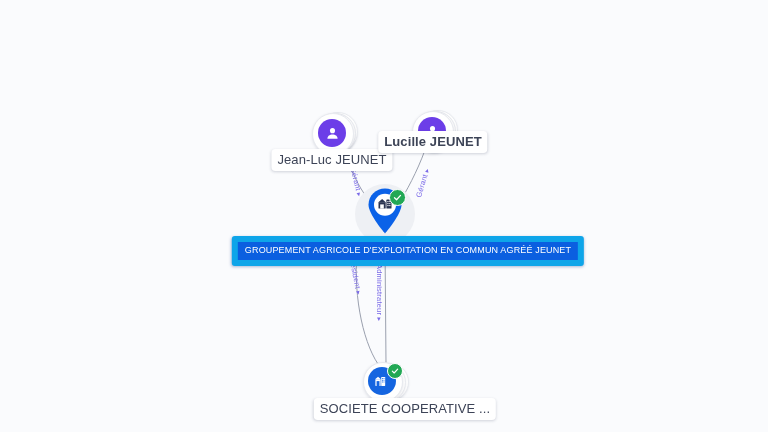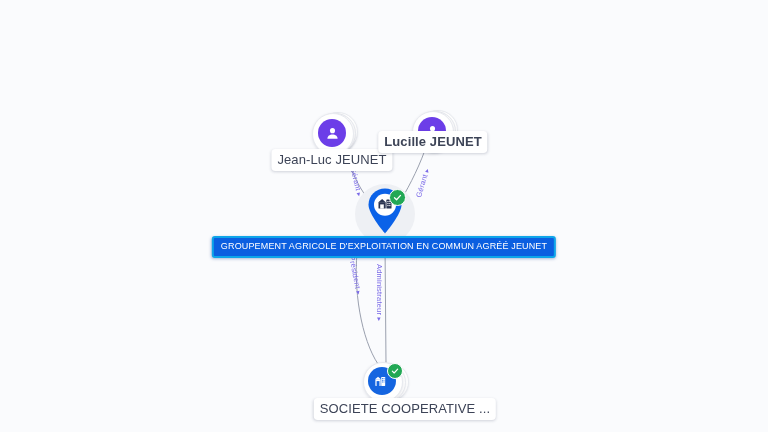--- a/index.html
+++ b/index.html
@@ -179,26 +179,27 @@
     line-height: 1;
     padding: 4px 6px 5px 6px;
     white-space: nowrap;
     box-shadow: 0 1px 3px rgba(40,50,80,0.20);
     letter-spacing: 0.1px;
   }
 
   .node-label.selected {
     background: #0b5fe0;
     color: #ffffff;
-    border: 2px solid #0ea5e9;
+    border: 6px solid #0ea5e9;
     border-radius: 3px;
     font-size: 9px;
     padding: 4px 7px 5px 7px;
     letter-spacing: 0.15px;
     box-shadow: 0 1px 3px rgba(20,60,140,0.35);
+    margin-left: 24px;
   }
 </style>
 </head>
 <body>
 
 <div id="graph-canvas">
 
   <svg id="edges-layer" viewBox="0 0 768 432" xmlns="http://www.w3.org/2000/svg">
 
     <path d="M 345 152 C 352 175, 362 192, 371 203" fill="none" stroke="#9aa0ae" stroke-width="1"></path>

